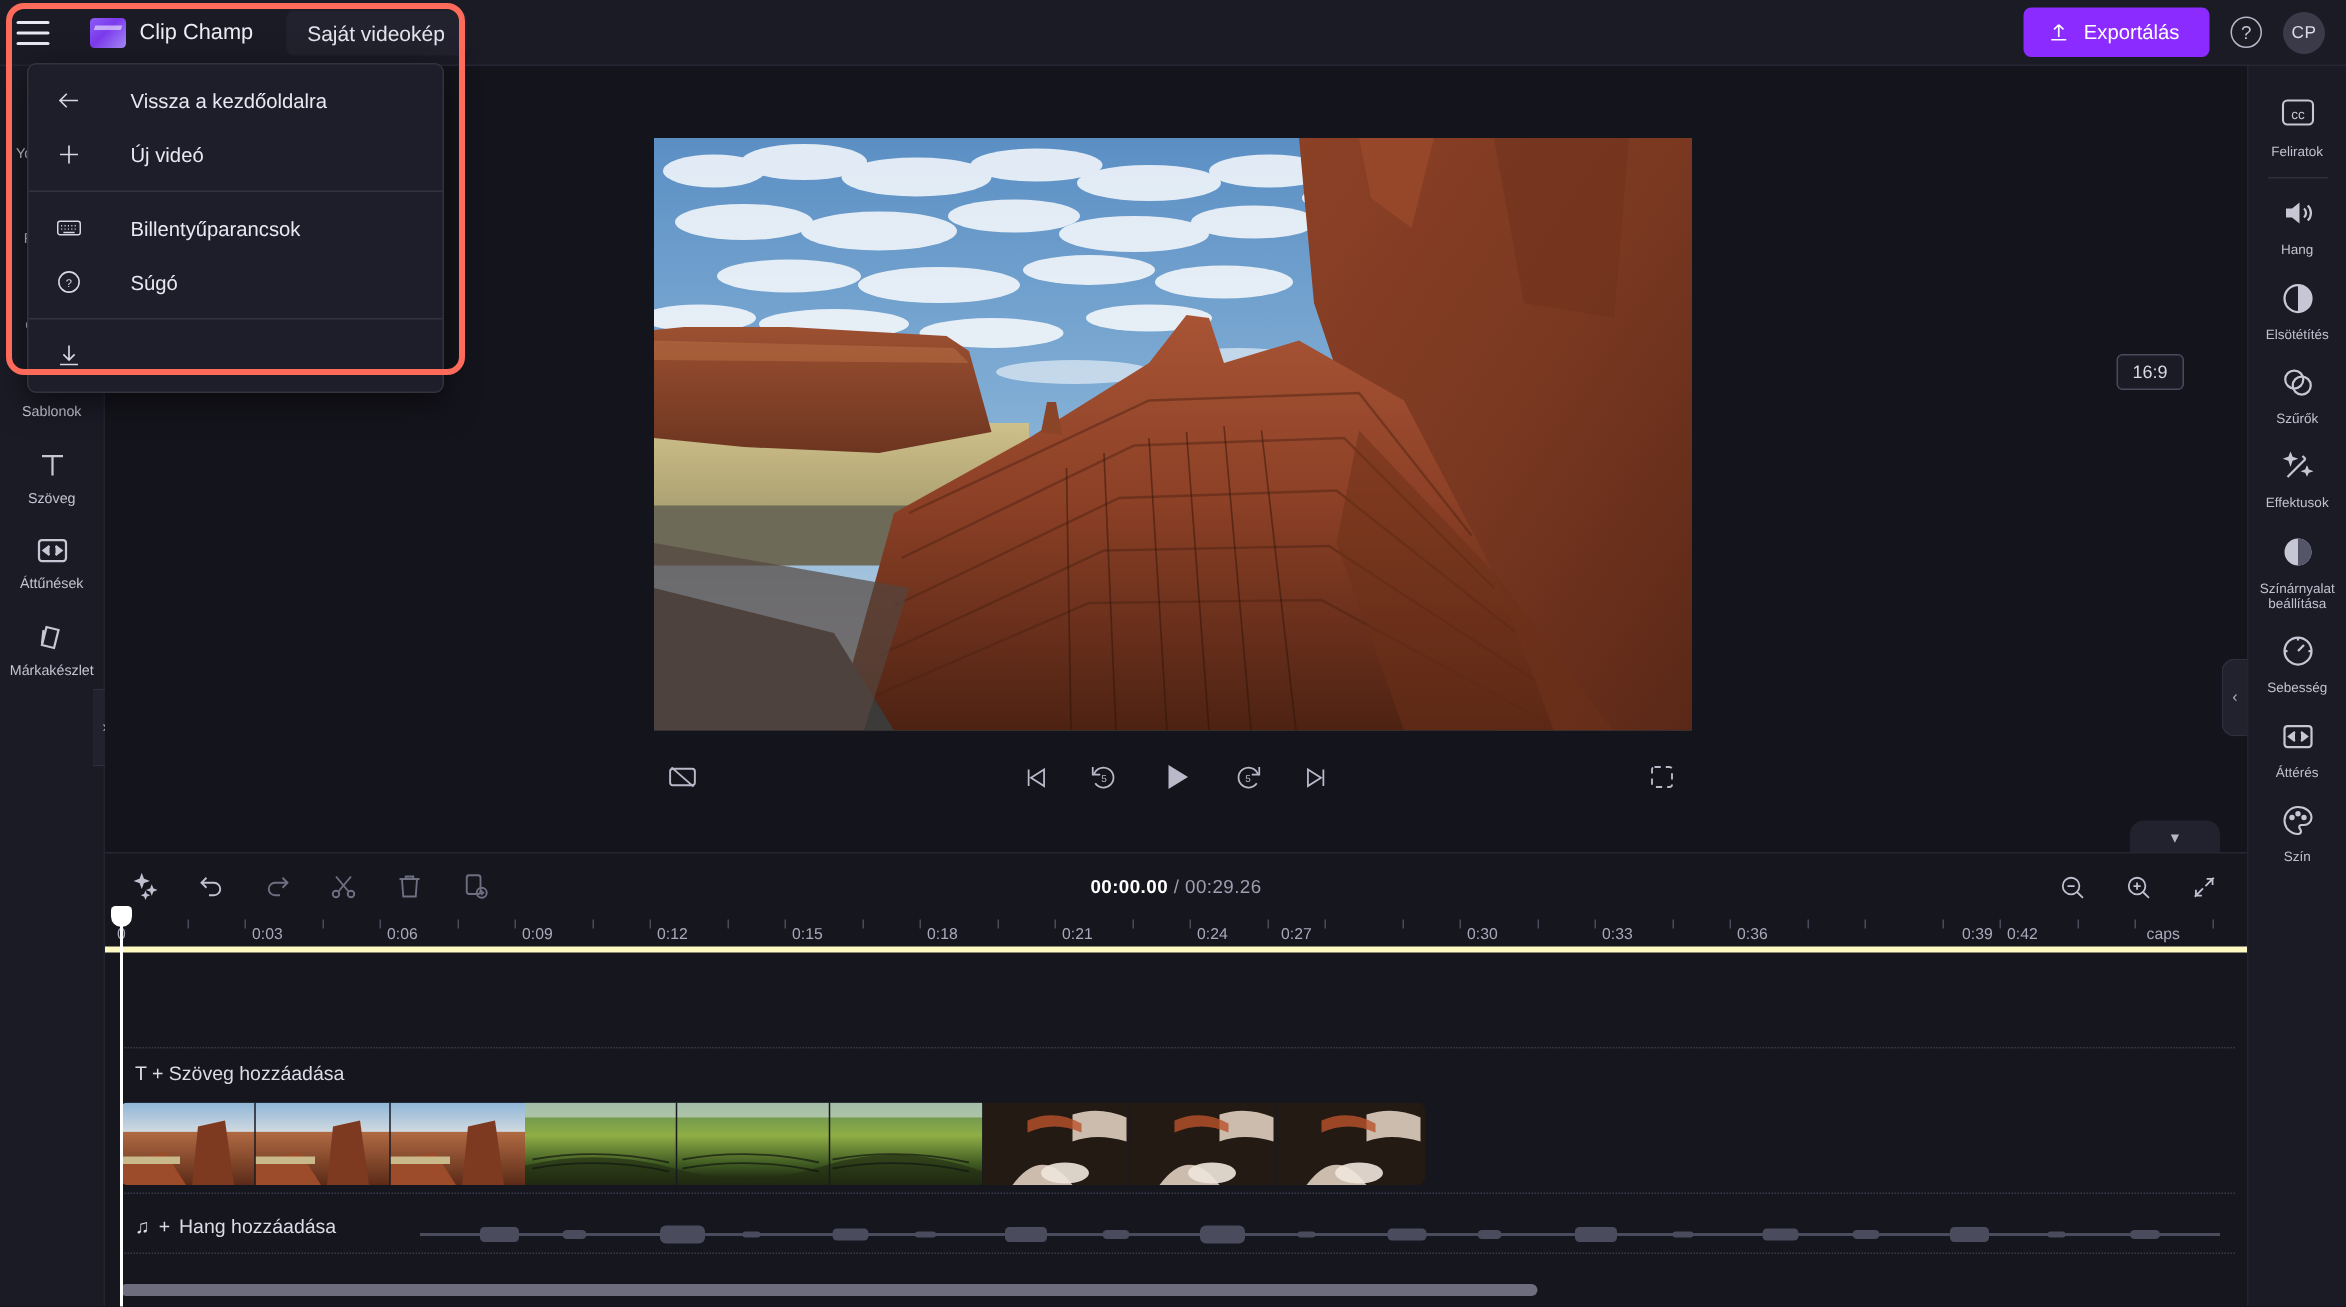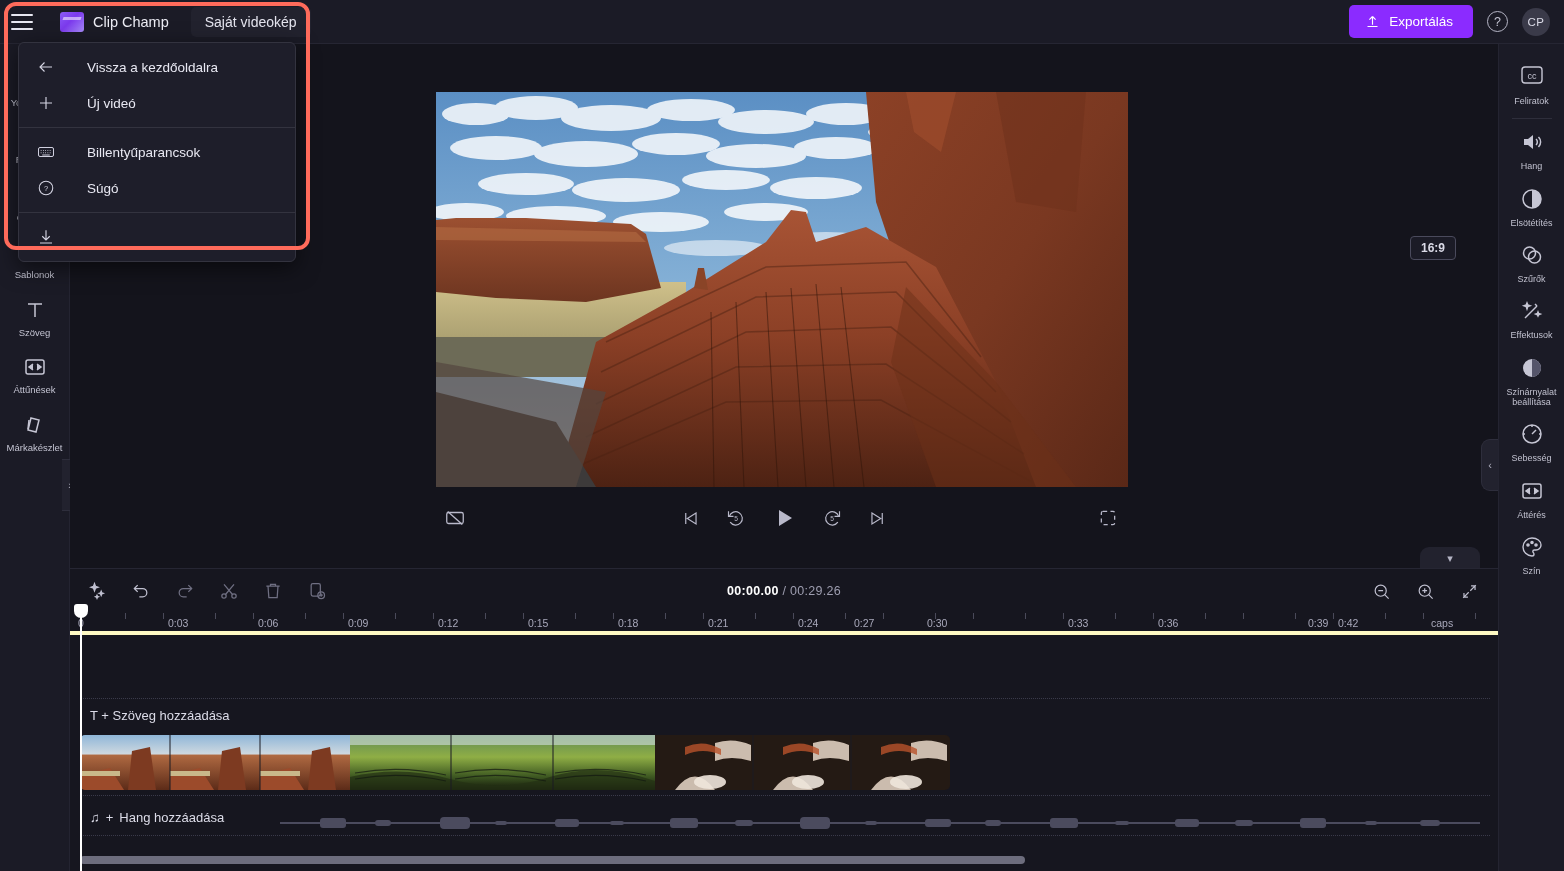--- a/index.html
+++ b/index.html
@@ -77,21 +77,21 @@
   }
 
   
   .stage {
     position: absolute; left: 70px; top: 44px; width: 1428px; height: 524px;
     background: #14141c;
   }
   .ratio-badge {
     position: absolute; right: 42px; top: 192px; padding: 4px 10px;
     border: 1px solid #4a4a5c; border-radius: 4px; font-size: 12px;
-    color: #dadae6; background: #1b1b26; cursor: pointer; font-weight: bold;
+    color: #dadae6; background: #1b1b26; cursor: pointer;
   }
   .video-frame {
     position: absolute; left: 366px; top: 48px; width: 692px; height: 395px;
     overflow: hidden; background: #2a1a12;
   }
   .player-controls {
     position: absolute; left: 0; top: 444px; width: 1428px; height: 60px;
     display: flex; align-items: center;
   }
   .ctrl { color: #b9b9ca; cursor: pointer; display: flex; align-items: center; justify-content: center; }
@@ -585,21 +585,21 @@
       <div class="tick-label" style="left:8px">0</div>
       <div class="tick-label" style="left:98px">0:03</div>
       <div class="tick-label" style="left:188px">0:06</div>
       <div class="tick-label" style="left:278px">0:09</div>
       <div class="tick-label" style="left:368px">0:12</div>
       <div class="tick-label" style="left:458px">0:15</div>
       <div class="tick-label" style="left:548px">0:18</div>
       <div class="tick-label" style="left:638px">0:21</div>
       <div class="tick-label" style="left:728px">0:24</div>
       <div class="tick-label" style="left:784px">0:27</div>
-      <div class="tick-label" style="left:857px">0:30</div>
+      <div class="tick-label" style="left:908px">0:30</div>
       <div class="tick-label" style="left:998px">0:33</div>
       <div class="tick-label" style="left:1088px">0:36</div>
       <div class="tick-label" style="left:1238px">0:39</div>
       <div class="tick-label" style="left:1268px">0:42</div>
       <div class="tick-label" style="left:1361px">caps</div>
       <div class="tick-mark" style="left:55px"></div>
         <div class="tick-mark" style="left:93px"></div>
       <div class="tick-mark" style="left:145px"></div>
         <div class="tick-mark" style="left:183px"></div>
       <div class="tick-mark" style="left:235px"></div>

